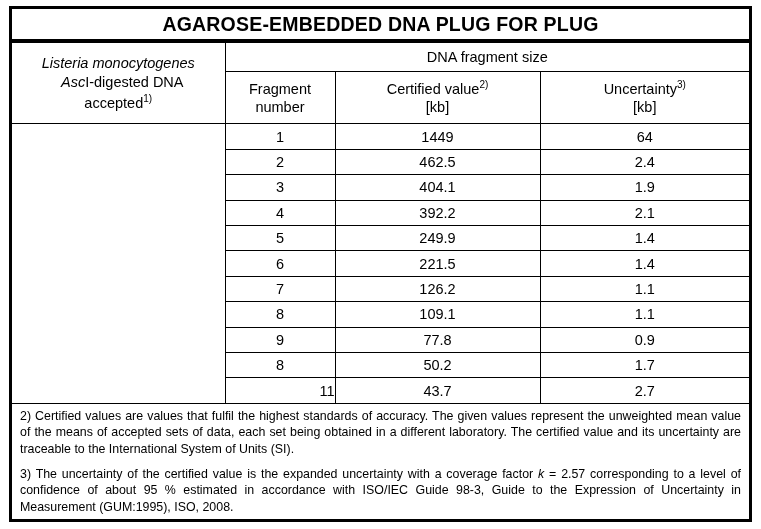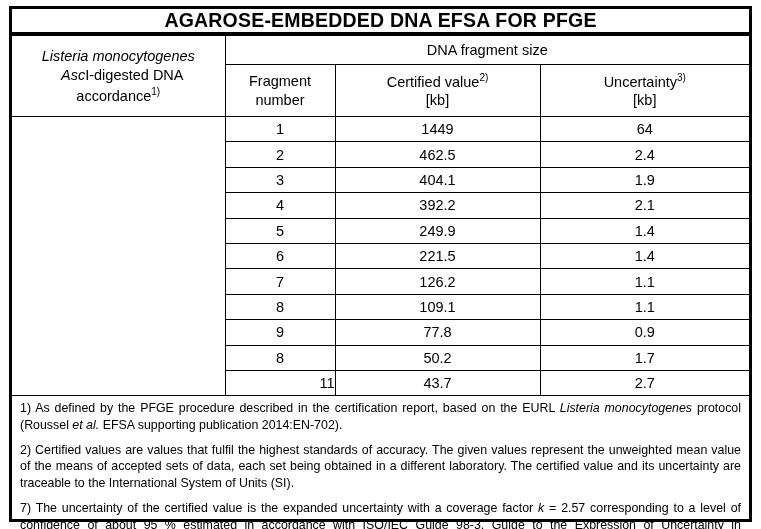--- a/index.html
+++ b/index.html
@@ -99,36 +99,36 @@
   .note:last-child { margin-bottom: 0; }
   .note .ital { font-style: italic; }
 </style>
 </head>
 <body>
 
 <div class="page">
   <div class="card">
 
     <div class="title-bar">
-      <div class="title-text">AGAROSE-EMBEDDED DNA EFSA FOR PFGE</div>
+      <div class="title-text">AGAROSE-EMBEDDED DNA PLUG FOR PLUG</div>
     </div>
 
     <table class="tbl">
       <colgroup>
         <col class="col-label">
         <col class="col-num">
         <col class="col-cert">
         <col class="col-unc">
       </colgroup>
       <tbody>
         <tr class="row-head-1">
           <td rowspan="2" class="label-cell no-left">
             <div class="l1">Listeria monocytogenes</div>
             <div class="l2"><span class="ital">Asc</span><span>I-digested DNA</span></div>
-            <div class="l3"><span>accordance</span><span class="sup">1)</span></div>
+            <div class="l3"><span>accepted</span><span class="sup">1)</span></div>
           </td>
           <td colspan="3" class="no-right">DNA fragment size</td>
         </tr>
         <tr class="row-head-2">
           <td>
             <span class="hdr-sub">Fragment</span>
             <span class="hdr-sub">number</span>
           </td>
           <td>
             <span class="hdr-sub"><span>Certified value</span><span class="sup">2)</span></span>
@@ -203,19 +203,18 @@
         <tr class="row-data">
           <td class="no-left no-right" style="border-bottom:none;border-top:none;"></td>
           <td style="border-bottom:none;text-align:right;">11</td>
           <td style="border-bottom:none;">43.7</td>
           <td class="no-right" style="border-bottom:none;margin-top:16px;">2.7</td>
         </tr>
       </tbody>
     </table>
 
     <div class="notes">
-      <p class="note"><span>1) As defined by the PFGE procedure described in the certification report, based on the EURL </span><span class="ital">Listeria monocytogenes</span><span> protocol (Roussel </span><span class="ital">et al.</span><span> EFSA supporting publication 2014:EN-702).</span></p>
       <p class="note">2) Certified values are values that fulfil the highest standards of accuracy. The given values represent the unweighted mean value of the means of accepted sets of data, each set being obtained in a different laboratory. The certified value and its uncertainty are traceable to the International System of Units (SI).</p>
-      <p class="note"><span>7) The uncertainty of the certified value is the expanded uncertainty with a coverage factor </span><span class="ital">k</span><span> = 2.57 corresponding to a level of confidence of about 95 % estimated in accordance with ISO/IEC Guide 98-3, Guide to the Expression of Uncertainty in Measurement (GUM:1995), ISO, 2008.</span></p>
+      <p class="note"><span>3) The uncertainty of the certified value is the expanded uncertainty with a coverage factor </span><span class="ital">k</span><span> = 2.57 corresponding to a level of confidence of about 95 % estimated in accordance with ISO/IEC Guide 98-3, Guide to the Expression of Uncertainty in Measurement (GUM:1995), ISO, 2008.</span></p>
     </div>
 
   </div>
 </div>
 
 </body></html>

